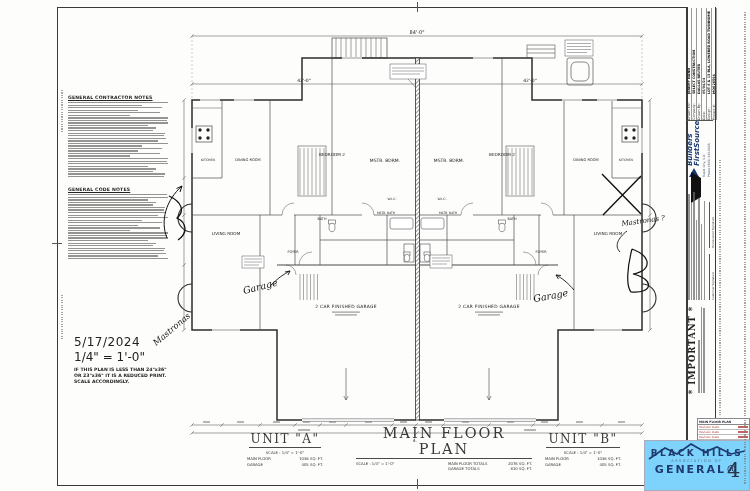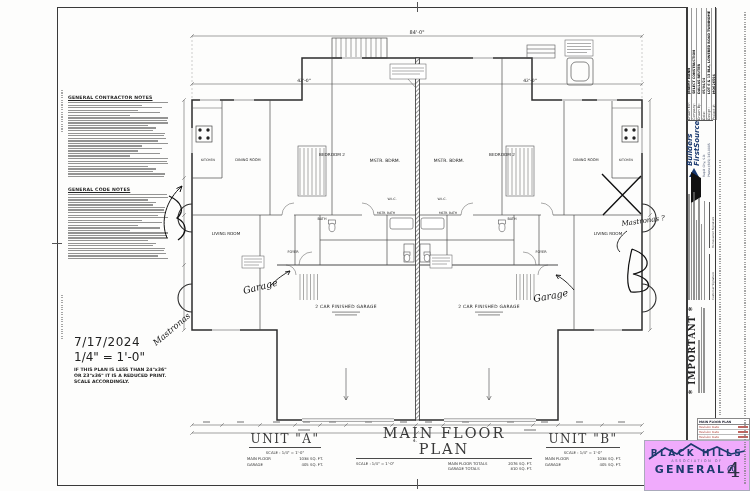--- a/index.html
+++ b/index.html
@@ -42,21 +42,21 @@
   .tri2{width:0;height:0;border-left:10px solid #111;border-top:6px solid transparent;border-bottom:6px solid transparent;}
   .siglab{font-size:2.8px;color:#333;border-top:.5px solid #555;margin-top:3px;padding-top:.5px;width:46px;}
   .imp{font-family:"DejaVu Serif",serif;font-size:8.5px;font-weight:bold;color:#222;letter-spacing:1px;text-align:center;}
   
   .revtab{position:absolute;left:697px;top:418px;width:51px;border:.5px solid #888;background:#fff;}
   .revtab .rh{font-size:3.1px;color:#223;font-weight:bold;border-bottom:.5px solid #888;padding:.5px 1px;}
   .revrow{display:flex;justify-content:space-between;border-bottom:.4px solid #bbb;padding:0 1px;}
   .revrow .rl{font-size:2.9px;color:#b04038;}
   .revrow .rv{width:10px;height:1.2px;background:#b04038;opacity:.8;align-self:center;}
   
-  .realtor{position:absolute;left:644px;top:440px;width:104px;height:49px;background:#f0abfc;border:.5px solid #aab;text-align:center;}
+  .realtor{position:absolute;left:644px;top:440px;width:104px;height:49px;background:#7dd3fc;border:.5px solid #aab;text-align:center;}
   .realtor .l1{font-size:9px;font-weight:bold;color:#1e3a6e;letter-spacing:2.5px;margin-top:-14px;position:relative;}
   .realtor .l2{font-size:3.6px;color:#5b6b85;letter-spacing:1.5px;margin-top:.5px;}
   .realtor .l3{font-size:11px;font-weight:bold;color:#1e3a6e;letter-spacing:2px;margin-top:.5px;}
   .bignum{position:absolute;left:727px;top:458px;font-family:"DejaVu Serif",serif;font-size:21px;color:#2c3145;}
   .vstrip{position:absolute;width:1.6px;background:repeating-linear-gradient(#777 0 1.1px,transparent 1.1px 2.4px);opacity:.65;}
 </style>
 </head>
 <body>
 
 <div class="sheet">
@@ -131,21 +131,21 @@
           <div class="ml" style="width: 97%;"></div>
           <div class="ml" style="width: 96%;"></div>
           <div class="ml" style="width: 98%;"></div>
           <div class="ml" style="width: 90%;"></div>
           <div class="ml" style="width: 100%;"></div>
         </div>
     </div>
   </div>
 
   <div class="datebox">
-    <div class="d1">7/17/2024</div>
+    <div class="d1">5/17/2024</div>
     <div class="d2">1/4" = 1'-0"</div>
     <div class="dn">
       <div>IF THIS PLAN IS LESS THAN 24"x36"</div>
       <div>OR 23"x36" IT IS A REDUCED PRINT.</div>
       <div>SCALE ACCORDINGLY.</div>
     </div>
   </div>
 
   <svg style="position:absolute;left:152px;top:28px;" width="528" height="418" viewBox="-30 0 528 418">
     <defs>

